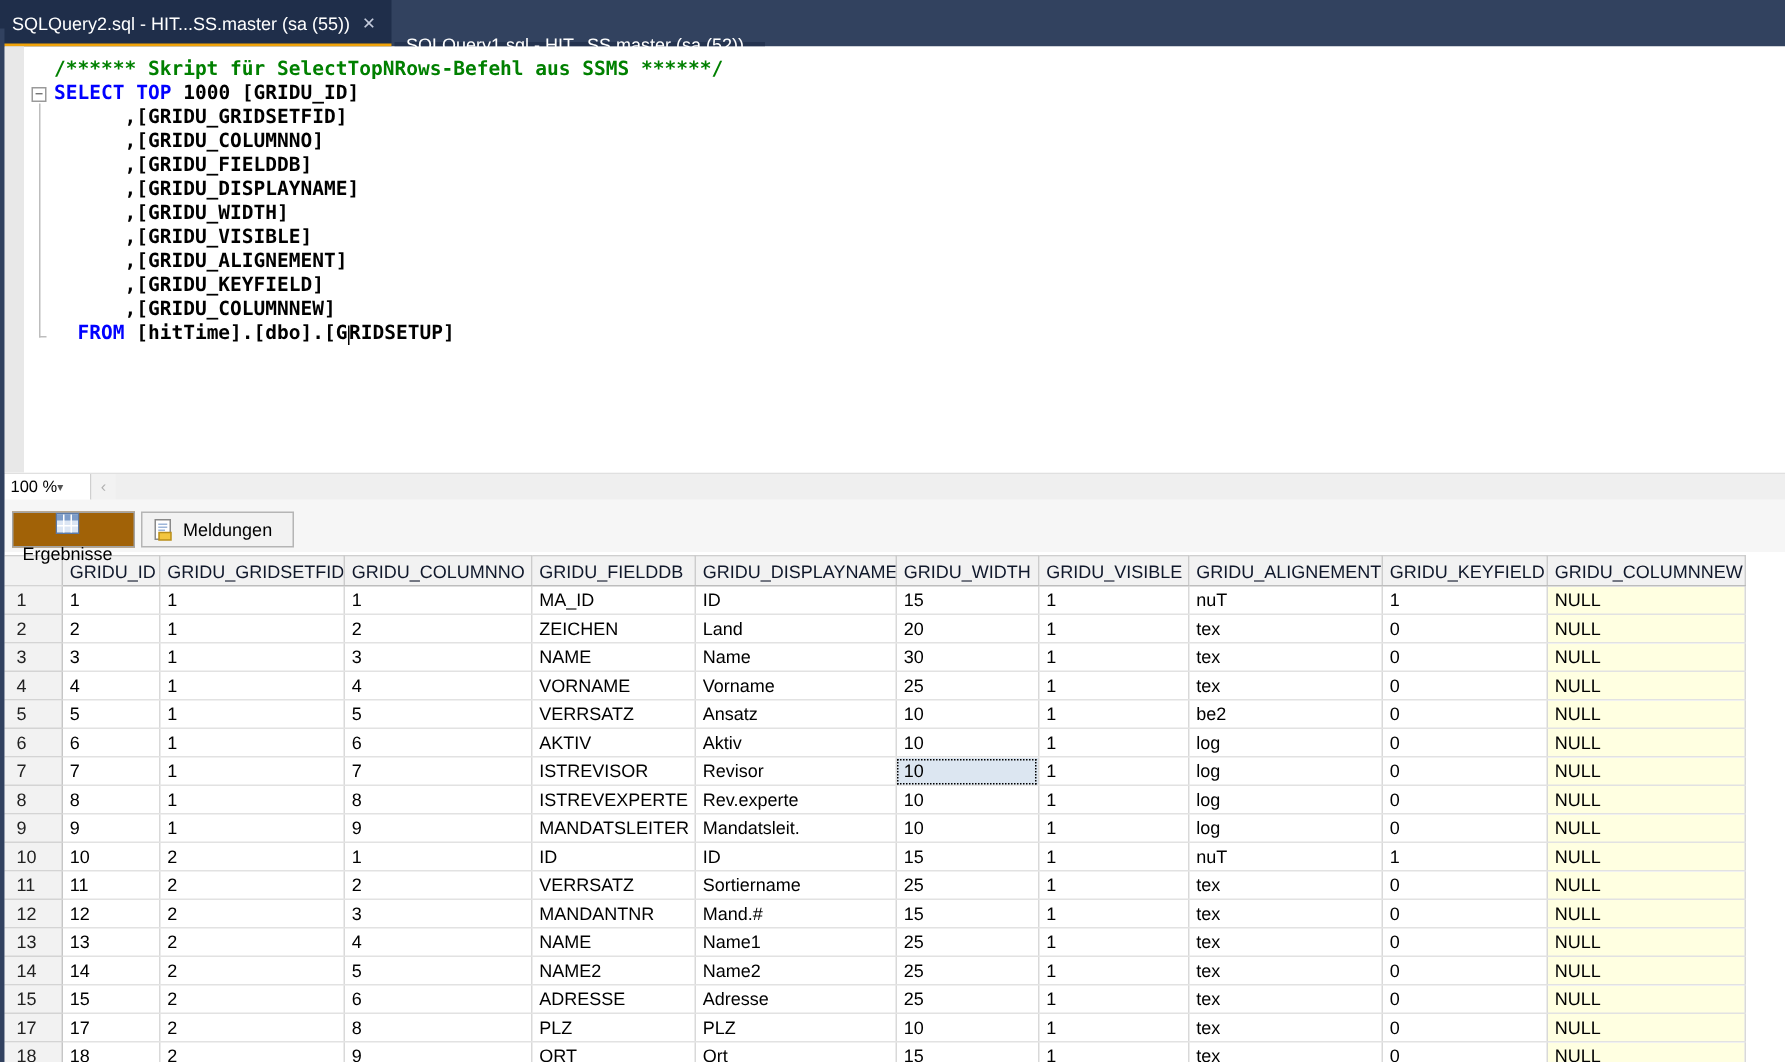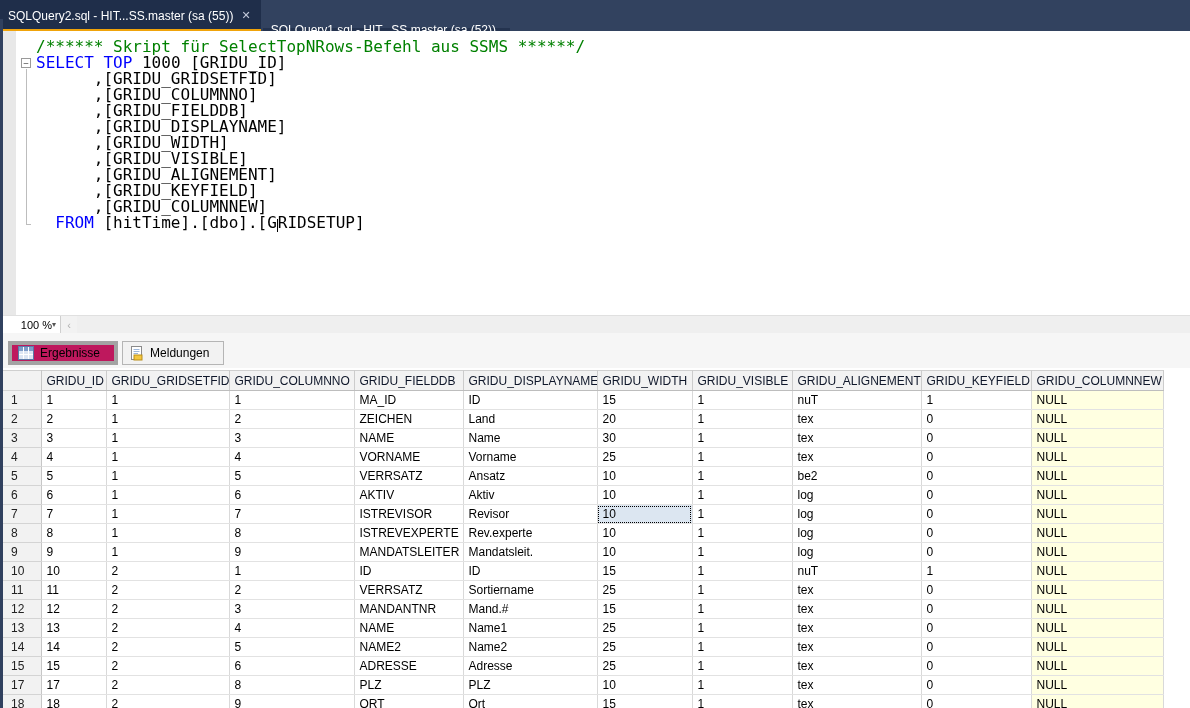--- a/index.html
+++ b/index.html
@@ -15,48 +15,48 @@
   .doc-tab.active { background:#1f2e4a; }
   .doc-tab.active::after { content:""; position:absolute; left:0; right:0; bottom:0; height:2px;
                            background:var(--tab-underline,#f0a30a); }
   .doc-tab-label { padding-right:6px; }
   .doc-tab-close { color:#c3cadb; font-size:11px; padding:0 2px; }
 
   
   .editor-wrap { position:relative; height:284px; background:#fff; }
   .indicator-margin { position:absolute; left:3px; top:0; bottom:0; width:13px; background:#e8e8e8; }
   .editor-code { position:absolute; left:36px; top:8px;
-                 font-family:"DejaVu Sans Mono", monospace; font-size:16px; line-height:16px;
-                 white-space:pre; color:#000; }
+                 font-family:"DejaVu Sans Mono", monospace; font-size:13px; line-height:16px;
+                 white-space:pre; color:#000;font-weight:bold; }
   .tok-kw { color:var(--kw-color,#0000ff); }
   .tok-cm { color:var(--cm-color,#008000); }
   .caret { display:inline-block; width:0; height:13px; border-left:1px solid #000;
            vertical-align:text-bottom; }
   .collapse-box { position:absolute; left:21px; top:27px; width:10px; height:10px;
                   border:1px solid #9a9a9a; background:#fff; color:#555;
                   font:9px/8px "DejaVu Sans Mono",monospace; text-align:center; }
   .collapse-line { position:absolute; left:26px; top:38px; width:5px; height:156px;
                    border-left:1px solid #bdbdbd; border-bottom:1px solid #bdbdbd; }
 
   
   .zoom-strip { height:18px; display:flex; align-items:stretch; background:#f2f2f2;
                 border-top:1px solid #e0e0e0; padding-left:3px; }
   .zoom-select { width:58px; background:#fff; border-right:1px solid #cfcfcf; display:flex;
-                 align-items:center; justify-content:flex-end; padding:0 4px; font-size:11px; color:#000; }
+                 align-items:center; justify-content:flex-start; padding:0 4px; font-size:11px; color:#000; }
   .zoom-select .dd { font-size:8px; color:#555; }
   .hleft { width:16px; display:flex; align-items:center; justify-content:center;
            color:#b0b0b0; font-size:11px; background:#f2f2f2; }
   .htrack { flex:1; background:#efefef; }
 
   
   .rtabbar { height:35px; background:#f6f6f6; display:flex; align-items:flex-end;
              padding:0 0 3px 8px; gap:4px; }
   .rtab { height:24px; display:flex; align-items:center; gap:6px; padding:0 14px 0 6px;
           font-size:12px; color:#000; background:#f2f2f2; border:1px solid #b5b5b5; }
-  .rtab.active { background:#be185d; border:4px solid #a3a3a3; }
+  .rtab.active { background:#a16207; border:1px solid #a3a3a3;flex-direction:column; }
   .rtab svg { flex:0 0 auto; }
 
   
   .grid-area { height:352px; overflow:hidden; background:#fff; padding:2px 0 0 3px; }
   table.grid { border-collapse:collapse; table-layout:fixed; width:1160px;
                font-size:12px; color:#000; }
   table.grid th, table.grid td { height:19px; padding:0 0 0 5px; text-align:left;
                font-weight:normal; white-space:nowrap; overflow:hidden;
                border-right:1px solid #d9d9d9; border-bottom:1px solid #e2e2e2; }
   table.grid thead th { height:20px; background:#f2f2f2; border-right:1px solid #cccccc;

